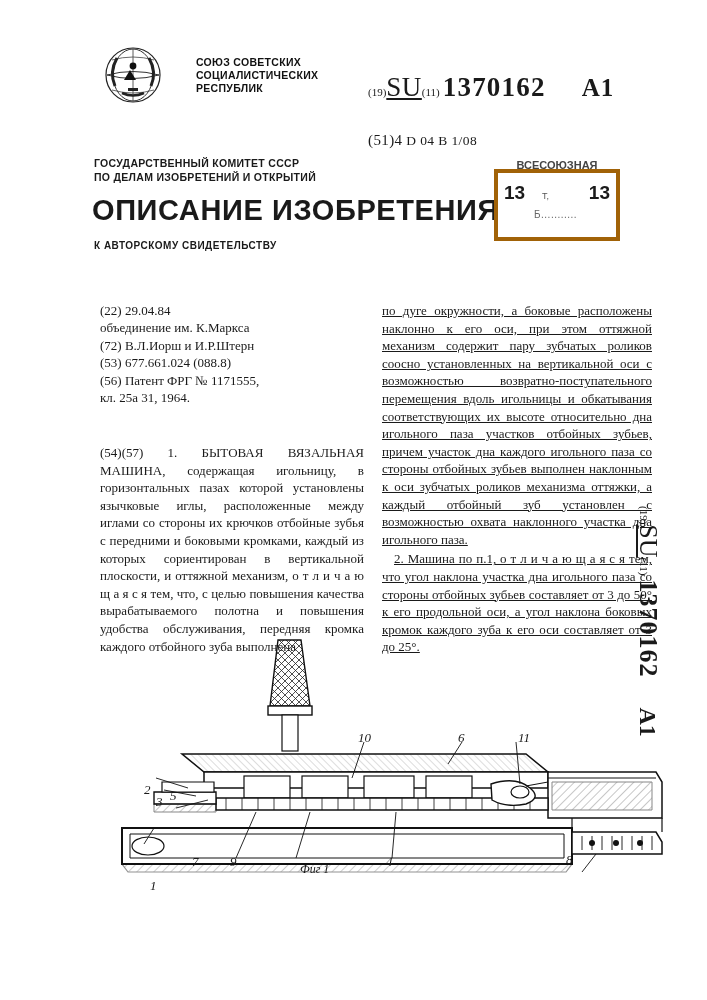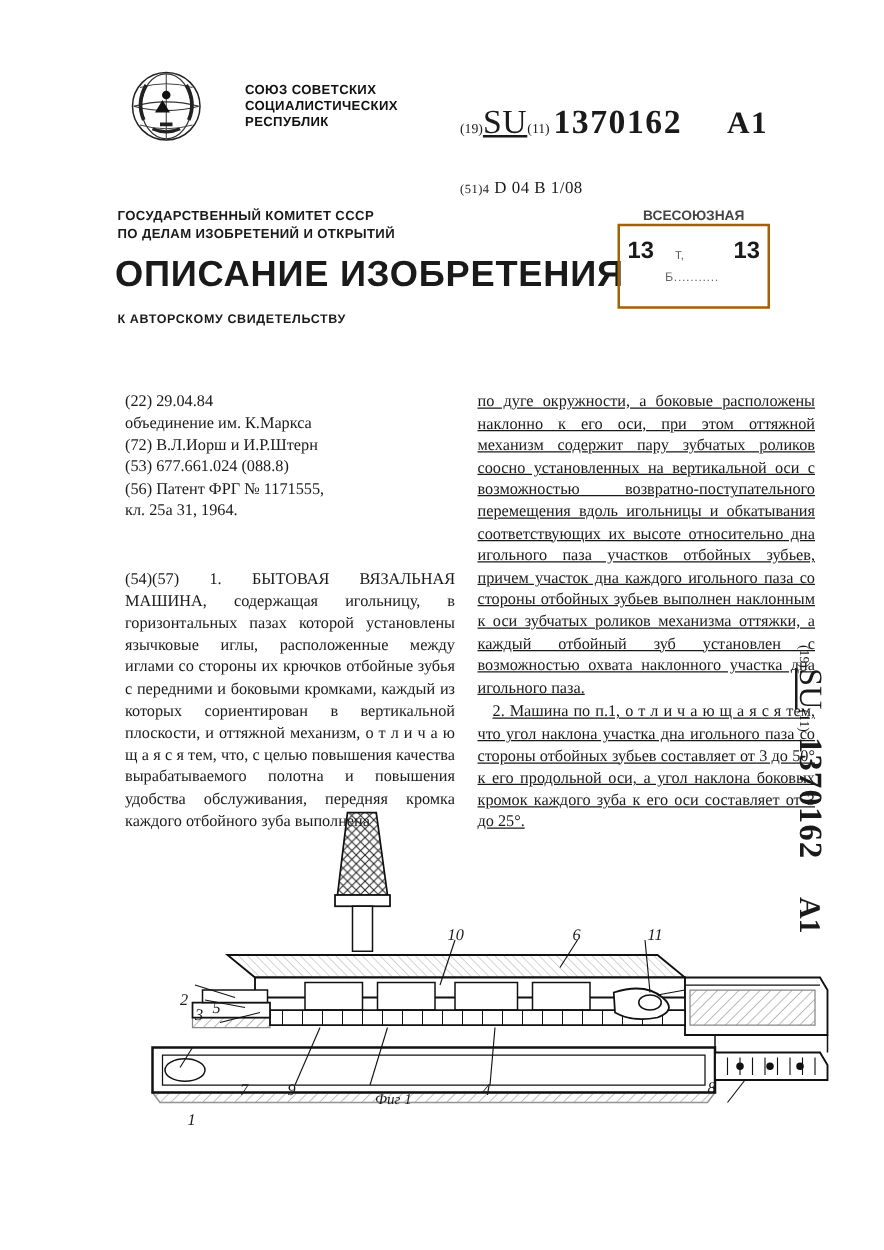--- a/index.html
+++ b/index.html
@@ -10,21 +10,21 @@
   body {
     width: 707px;
     height: 1000px;
     position: relative;
     font-family: "Liberation Serif", serif;
     color: #1a1a1a;
     overflow: hidden;
   }
   .page {
     position: absolute;
-    left: 0; top: 16px;
+    left: 0; top: 6px;
     width: 707px; height: 900px;
   }
 
   
   .emblem {
     position: absolute;
     left: 104px; top: 40px;
     width: 58px; height: 58px;
   }
   .org-block {
@@ -63,21 +63,21 @@
     font-weight: bold;
     margin-left: 36px;
     letter-spacing: 1px;
   }
   .mpk {
     position: absolute;
     left: 368px; top: 126px;
     font-size: 13.5px;
     letter-spacing: 0.4px;
   }
-  .mpk .pfx { font-size: 10px; }
+  .mpk .pfx { font-size: 15px; }
 
   .committee {
     position: absolute;
     left: 94px; top: 150px;
     font-family: "Liberation Sans", sans-serif;
     font-size: 10.5px;
     font-weight: bold;
     line-height: 14px;
     letter-spacing: 0.3px;
   }
@@ -97,21 +97,21 @@
     font-size: 10px;
     font-weight: bold;
     letter-spacing: 0.5px;
   }
 
   
   .stamp {
     position: absolute;
     left: 494px; top: 163px;
     width: 118px; height: 64px;
-    border: 2px solid #a16207;
+    border: 4px solid #a16207;
     font-family: "Liberation Sans", sans-serif;
   }
   .stamp .s-top {
     position: absolute;
     left: 0; top: -14px;
     width: 118px;
     text-align: center;
     font-size: 11px;
     font-weight: bold;
     color: #444;

